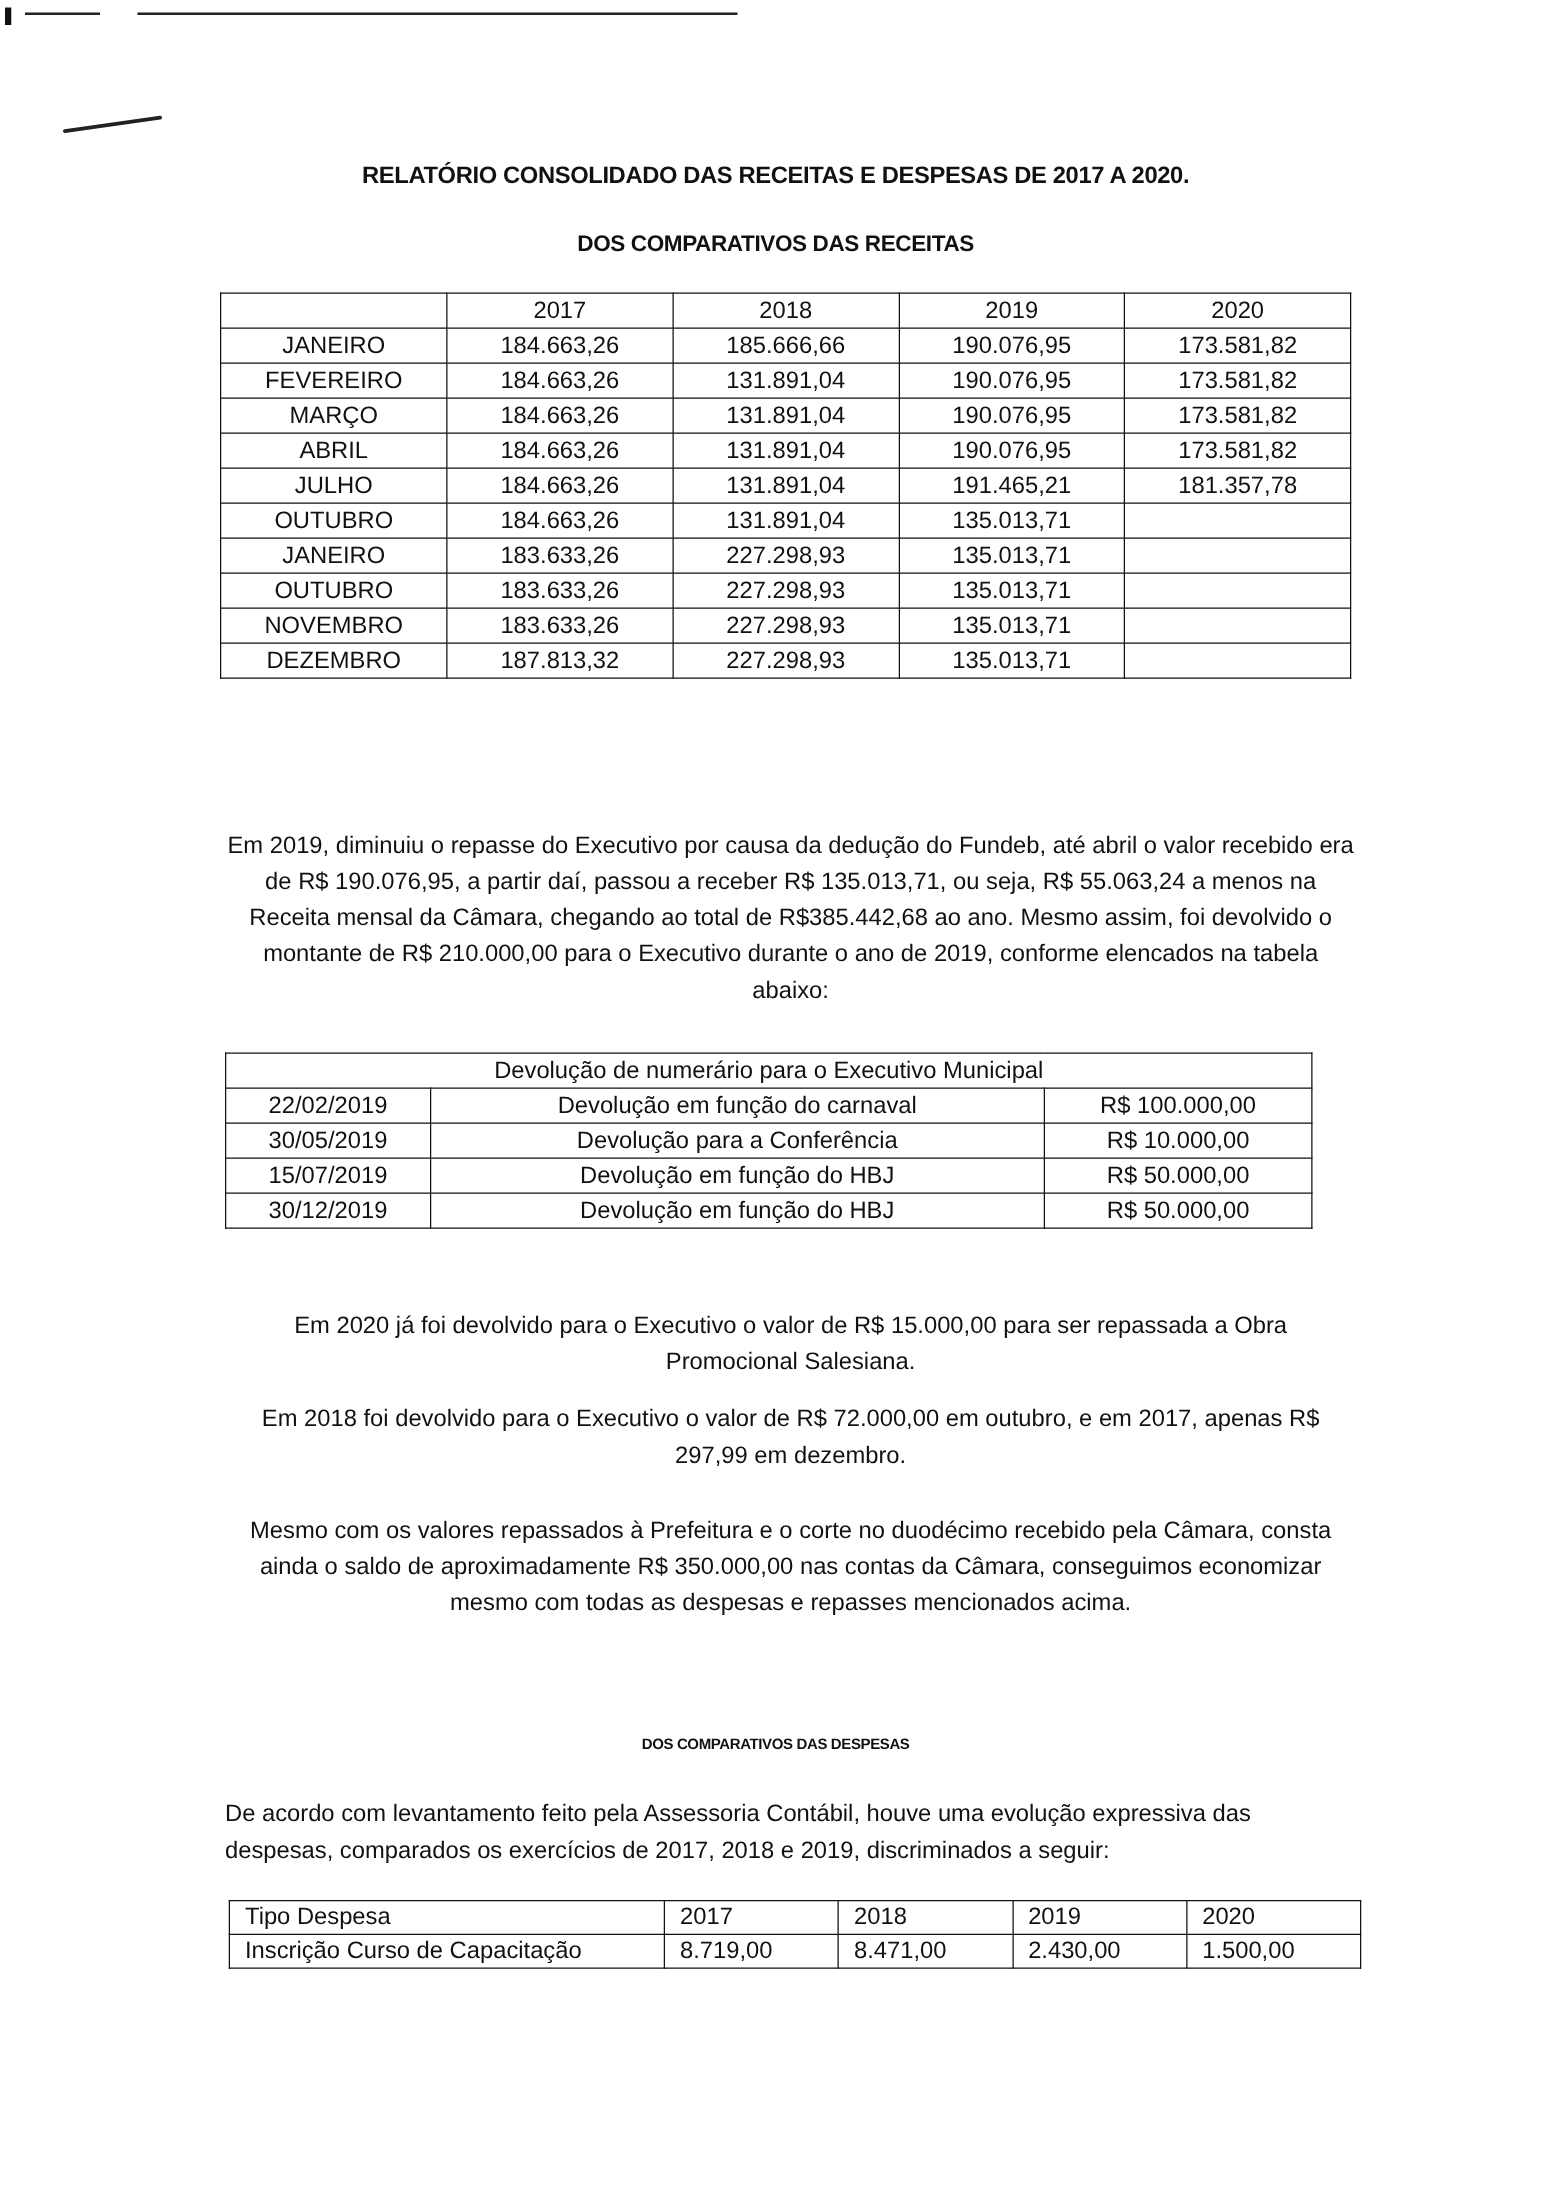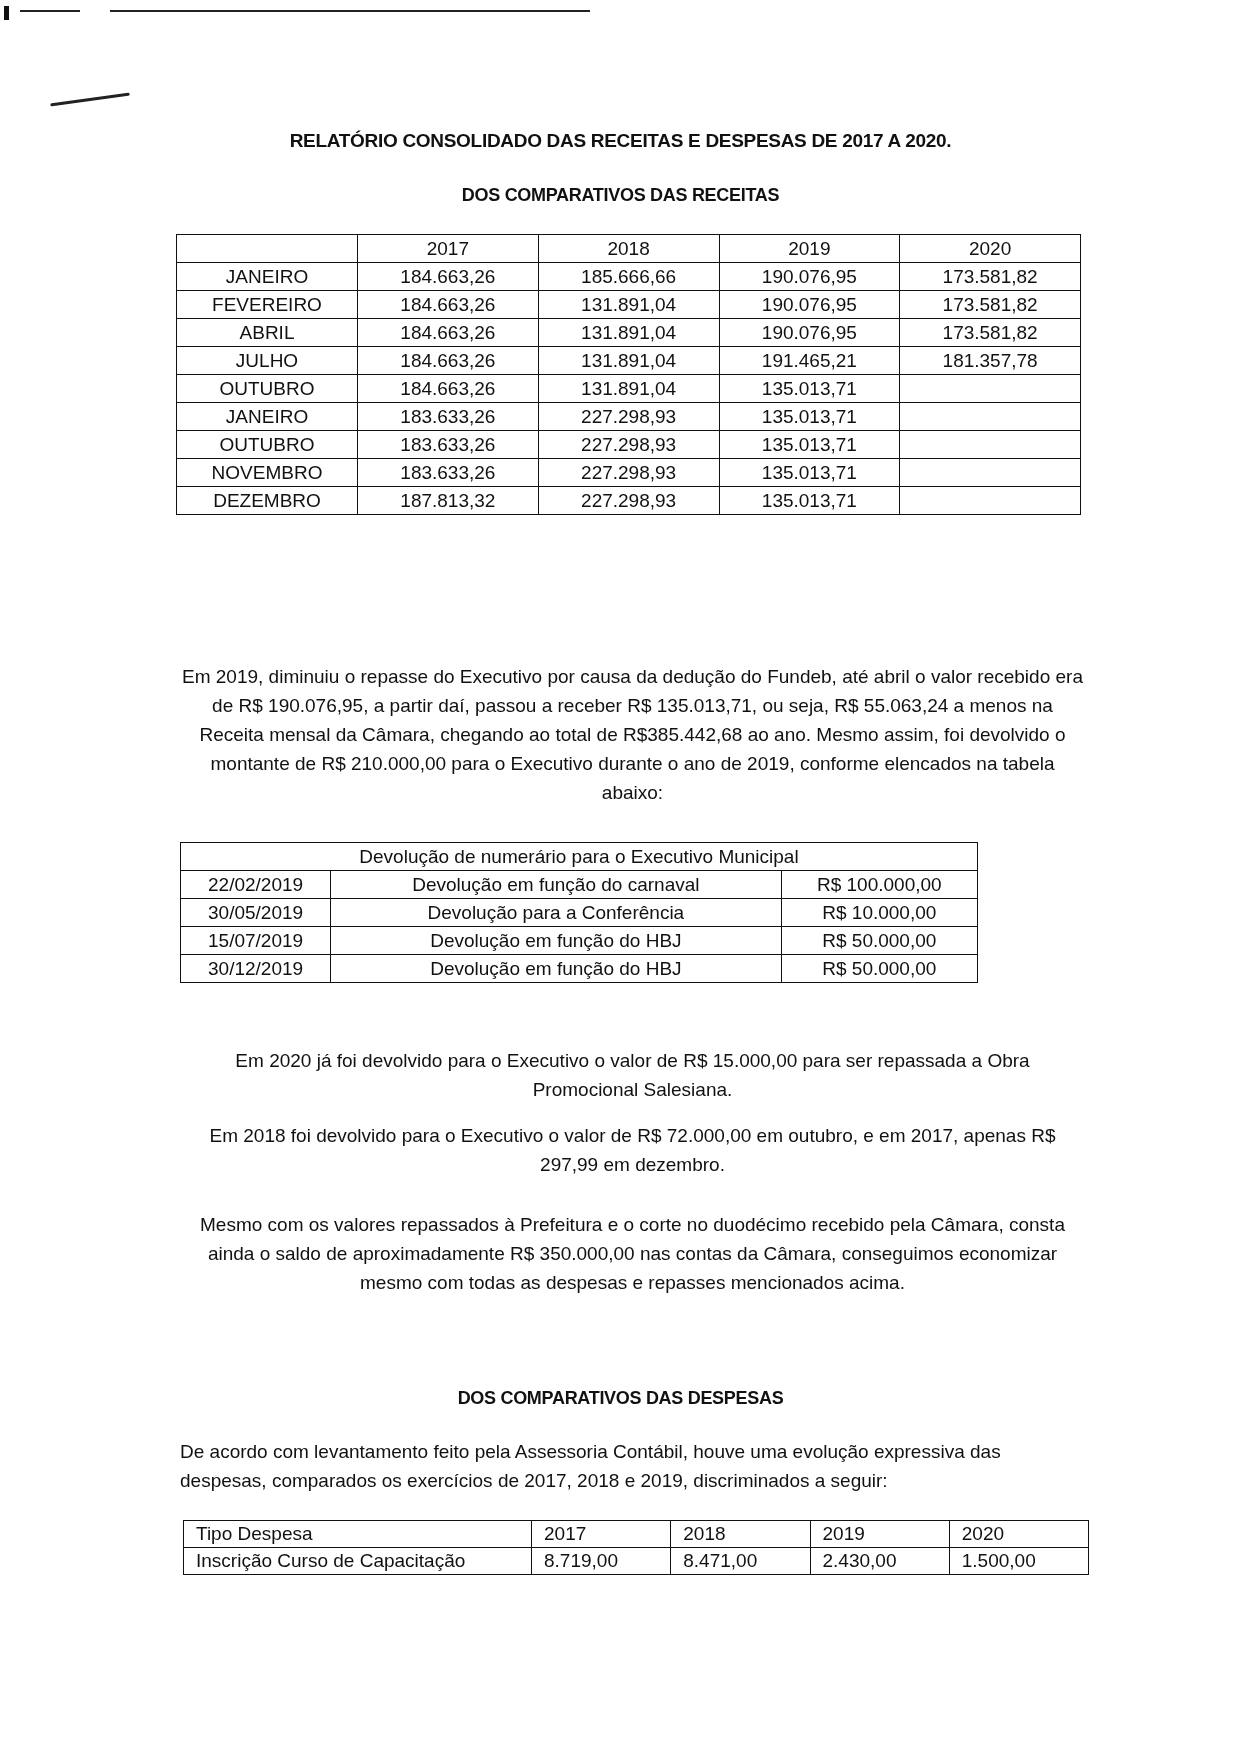--- a/index.html
+++ b/index.html
@@ -7,21 +7,21 @@
          font-family: "Liberation Sans", "DejaVu Sans", sans-serif; color: #111; }
   .scan-line { position: absolute; top: 10px; height: 2px; background: #222; }
   .scan-mark { position: absolute; left: 4px; top: 6px; width: 5px; height: 14px; background: #111; }
   .pen-stroke { position: absolute; left: 50px; top: 98px; width: 80px; height: 3px; background: #222;
                 transform: rotate(-8deg); border-radius: 2px; }
   .title { position: absolute; left: 0; width: 1241px; text-align: center; font-weight: bold; font-size: 19px; letter-spacing: -0.3px; }
   table { border-collapse: collapse; position: absolute; font-size: 19px; }
   td { border: 1.5px solid #111; text-align: center; padding: 0; height: 27px; line-height: 27px; }
   .rec { left: 176px; top: 234px; width: 905px; }
   .rec td.m { width: 180px; }
-  .dev { left: 180px; top: 842px; width: 798px; }
+  .dev { left: 180px; top: 842px; width: 870px; }
   .desp { left: 183px; top: 1520px; width: 906px; }
   .desp td { text-align: left; padding-left: 12px; height: 26px; line-height: 26px; }
   .para { position: absolute; left: 180px; width: 905px; text-align: center; font-size: 19px; line-height: 29px; }
   .para.left { text-align: left; }
 </style>
 </head>
 <body>
 
 <div class="scan-mark"></div>
 <div class="scan-line" style="left:20px;width:60px;"></div>
@@ -42,20 +42,27 @@
       </tr>
       <tr>
         <td class="m">JANEIRO</td>
         <td>184.663,26</td>
         <td>185.666,66</td>
         <td>190.076,95</td>
         <td>173.581,82</td>
       </tr>
       <tr>
         <td class="m">FEVEREIRO</td>
+        <td>184.663,26</td>
+        <td>131.891,04</td>
+        <td>190.076,95</td>
+        <td>173.581,82</td>
+      </tr>
+      <tr>
+        <td class="m">MARÇO</td>
         <td>184.663,26</td>
         <td>131.891,04</td>
         <td>190.076,95</td>
         <td>173.581,82</td>
       </tr>
       <tr>
         <td class="m">ABRIL</td>
         <td>184.663,26</td>
         <td>131.891,04</td>
         <td>190.076,95</td>
@@ -133,21 +140,21 @@
         <td>Devolução em função do HBJ</td>
         <td>R$ 50.000,00</td>
       </tr>
     </tbody>
 </table>
 
 <div class="para" style="top:1046px;">Em 2020 já foi devolvido para o Executivo o valor de R$ 15.000,00 para ser repassada a Obra Promocional Salesiana.</div>
 <div class="para" style="top:1121px;">Em 2018 foi devolvido para o Executivo o valor de R$ 72.000,00 em outubro, e em 2017, apenas R$ 297,99 em dezembro.</div>
 <div class="para" style="top:1210px;">Mesmo com os valores repassados à Prefeitura e o corte no duodécimo recebido pela Câmara, consta ainda o saldo de aproximadamente R$ 350.000,00 nas contas da Câmara, conseguimos economizar mesmo com todas as despesas e repasses mencionados acima.</div>
 
-<div class="title" style="top:1388px;font-size:18px;">DOS COMPARATIVOS DAS DESPESAS</div>
+<div class="title" style="top:1388px;font-size:12px;">DOS COMPARATIVOS DAS DESPESAS</div>
 <div class="para left" style="top:1437px;">De acordo com levantamento feito pela Assessoria Contábil, houve uma evolução expressiva das despesas, comparados os exercícios de 2017, 2018 e 2019, discriminados a seguir:</div>
 
 <table class="desp">
   <tbody id="desp-body">
       <tr>
         <td style="width: 335px;">Tipo Despesa</td>
         <td>2017</td>
         <td>2018</td>
         <td>2019</td>
         <td>2020</td>

